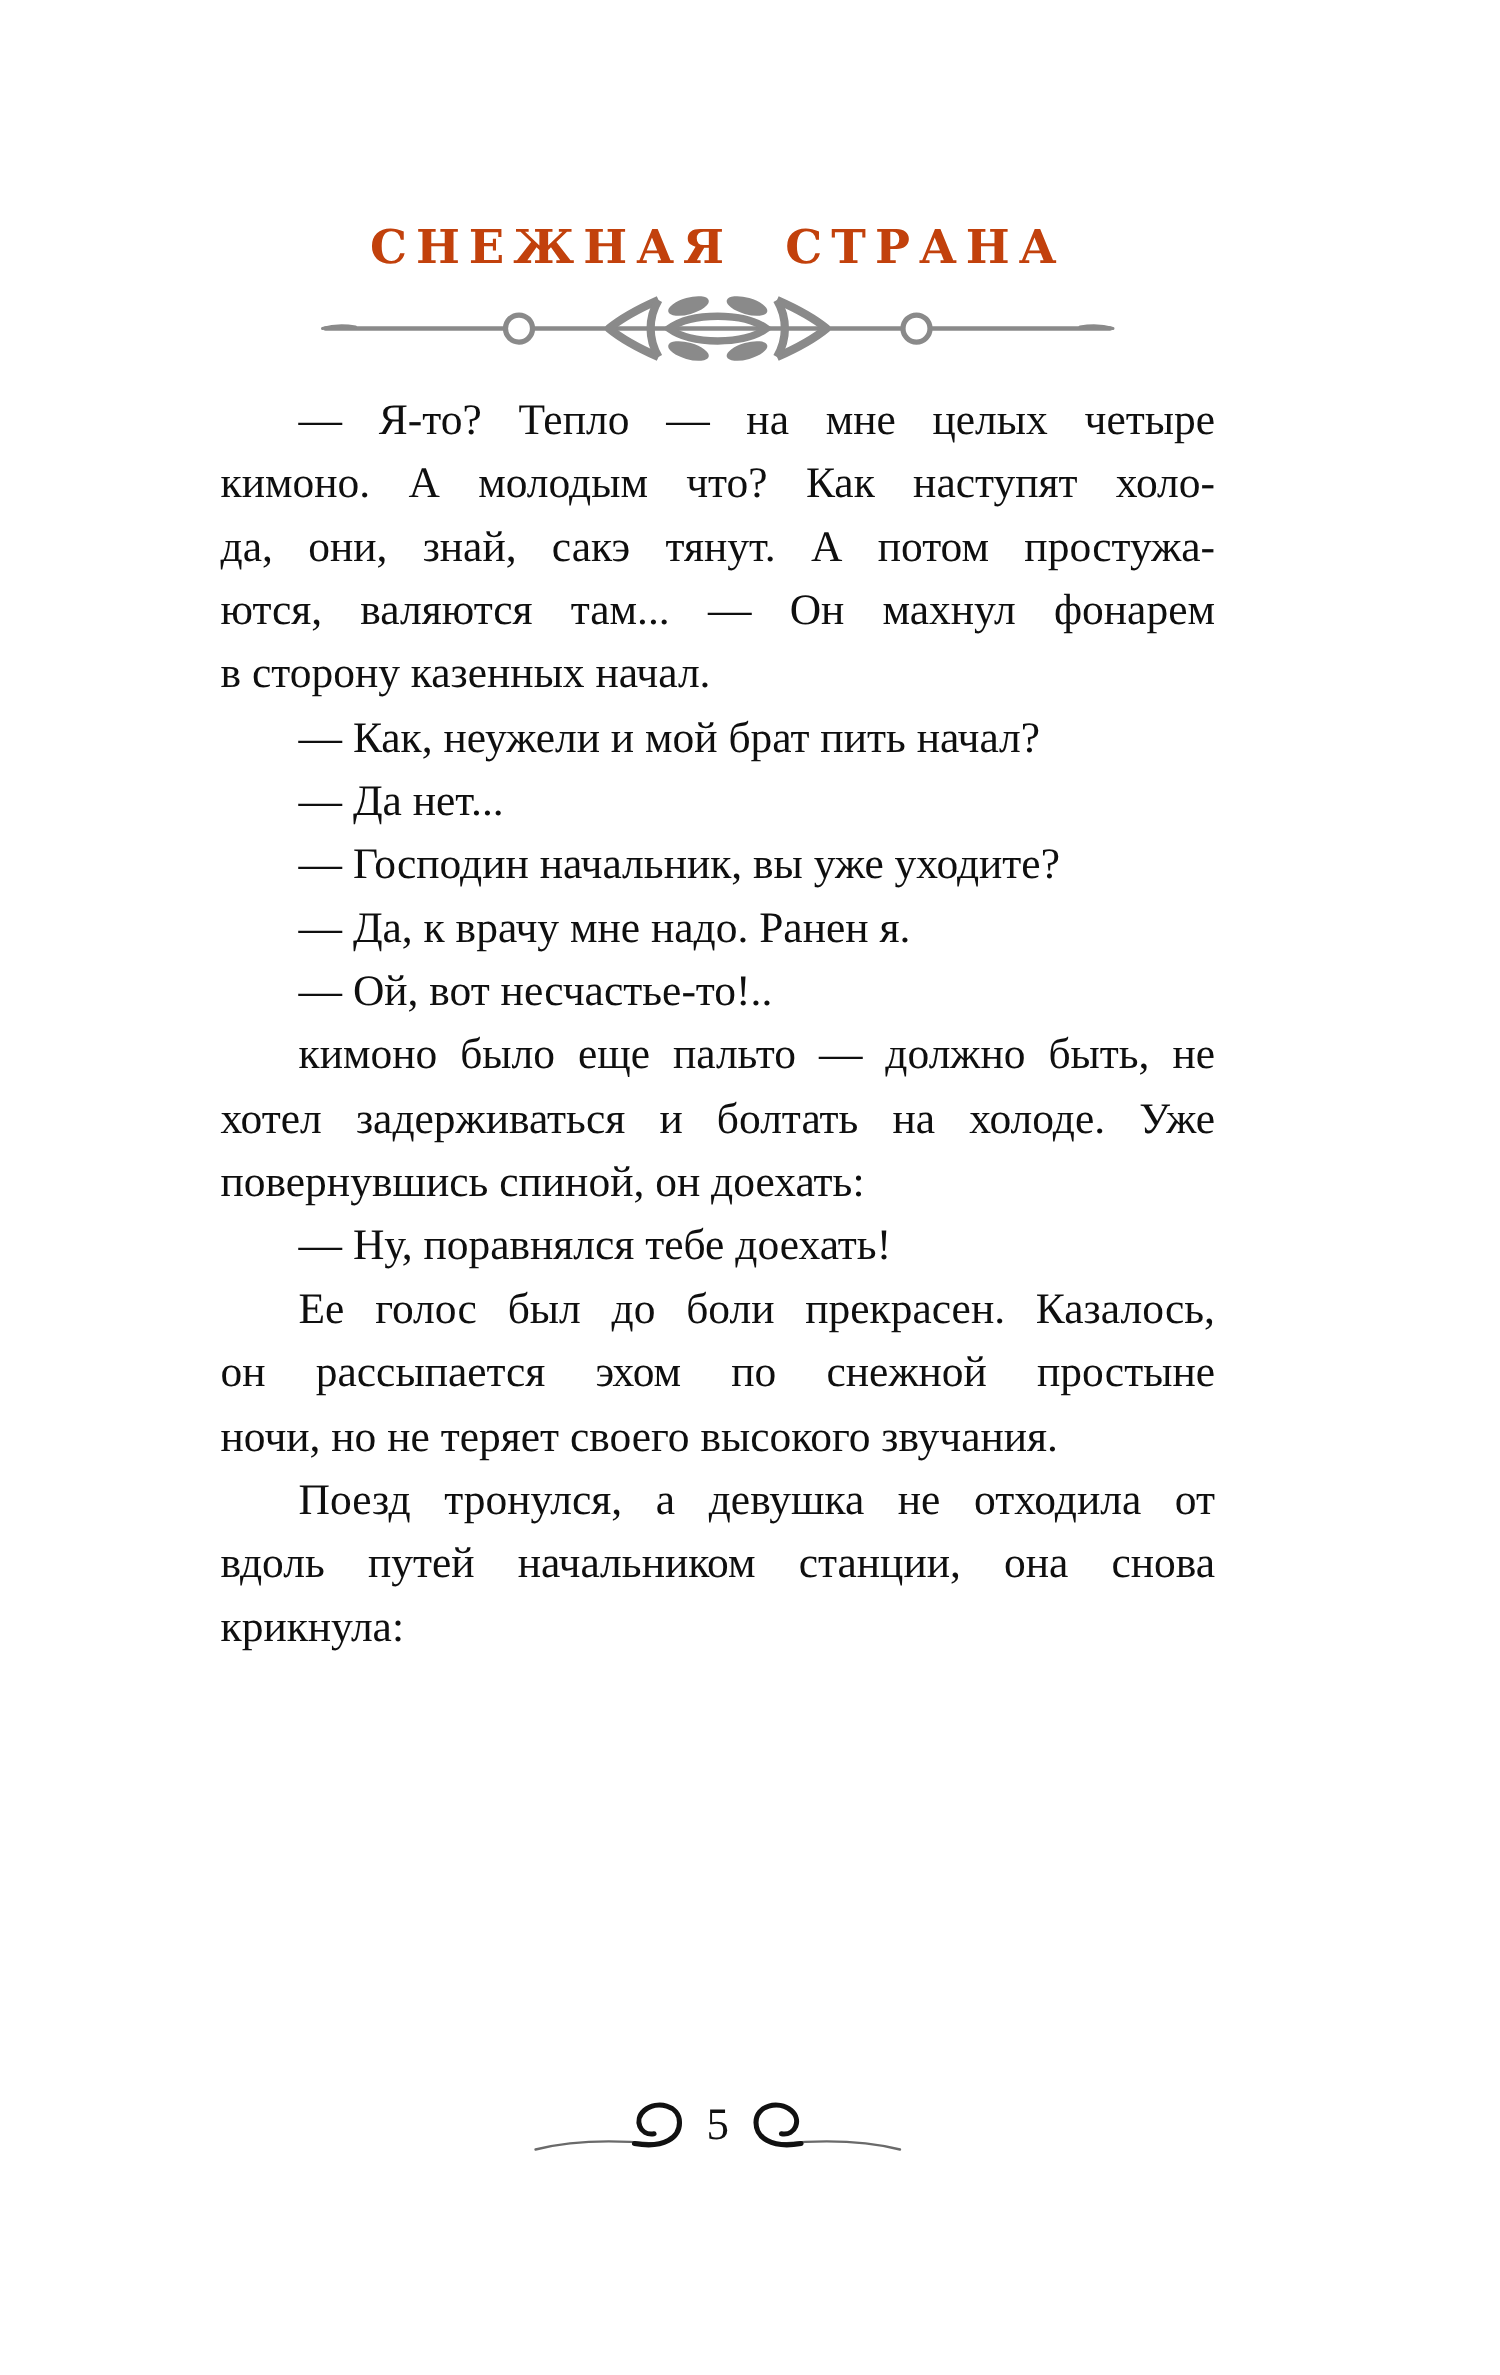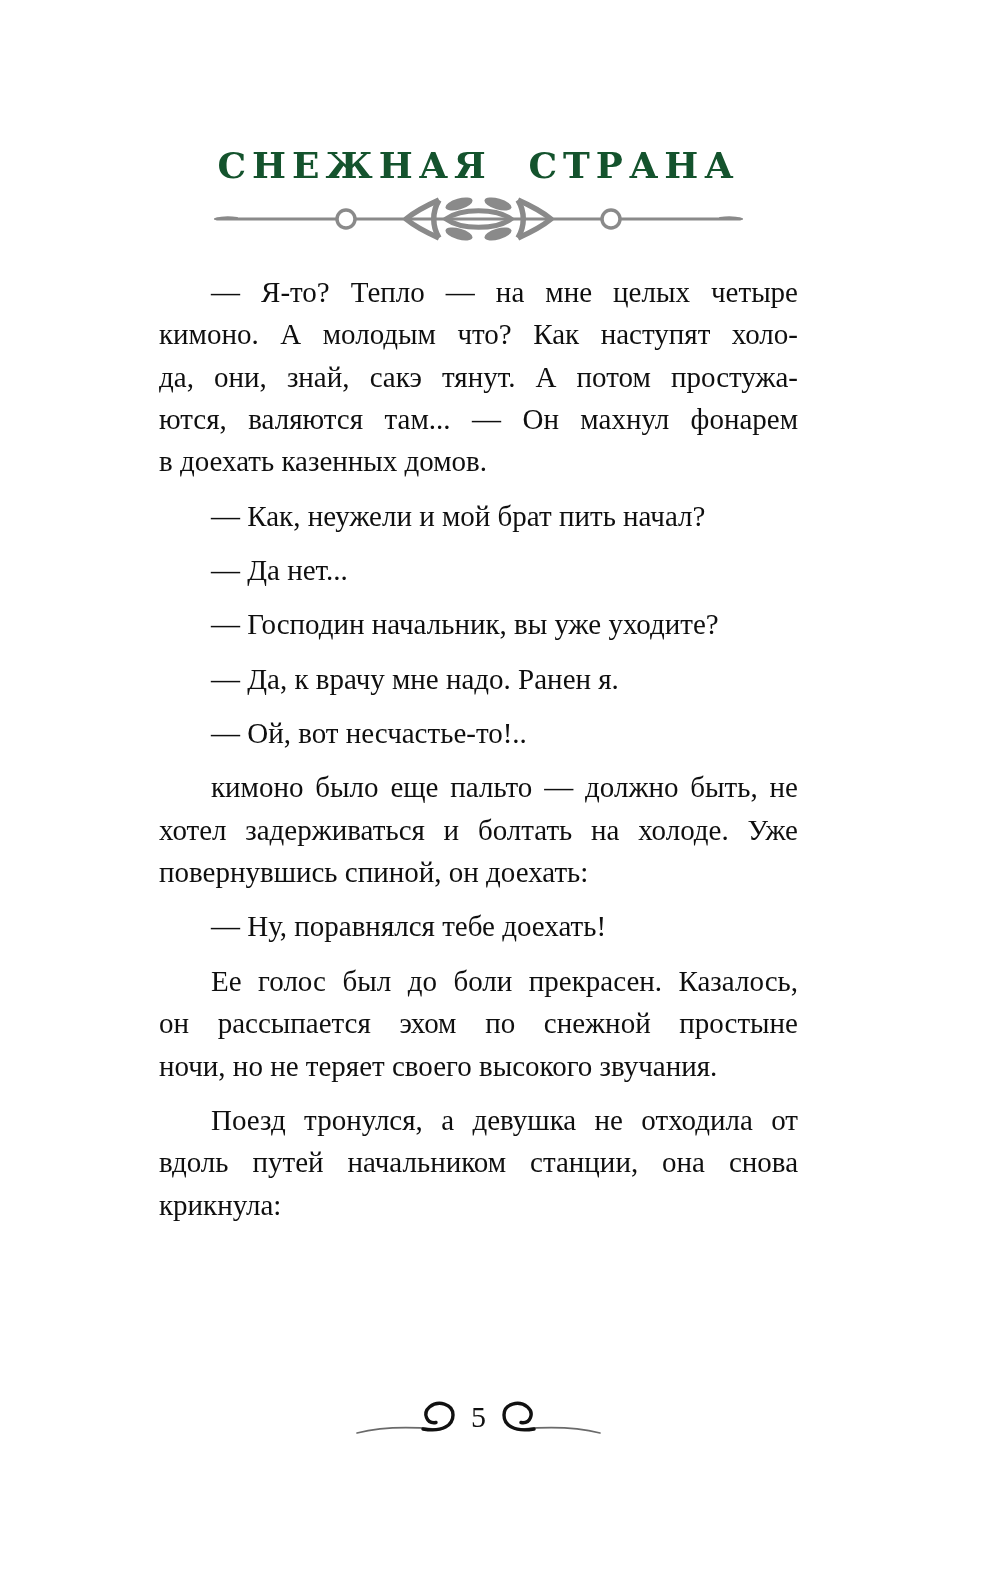--- a/index.html
+++ b/index.html
@@ -19,25 +19,25 @@
   
   .chapter-title {
     position: absolute;
     top: 144px;
     left: 147px;
     width: 663px;
     margin: 0;
     text-align: center;
     font-family: "DejaVu Serif", serif;
     font-weight: 600;
-    font-size: 36px;
+    font-size: 31px;
     line-height: 42px;
     letter-spacing: 6px;
     word-spacing: 18px;
-    color: #14532d;
+    color: #c2410c;
   }
   .divider {
     position: absolute;
     top: 194px;
     left: 147px;
     width: 663px;
     height: 50px;
     display: flex;
     justify-content: center;
     align-items: center;
@@ -45,21 +45,21 @@
   
   .text-block {
     position: absolute;
     top: 259px;
     left: 147px;
     width: 663px;
     font-size: 29px;
     line-height: 42.35px;
     color: #0f0f0f;
   }
-  .para { margin: 12px; }
+  .para { margin: 0; }
   .line {
     text-align: justify;
     text-align-last: justify;
     white-space: normal;
   }
   .para .line:last-child { text-align-last: left; }
   .para .line:first-child { text-indent: 52px; }
   
   .page-footer {
     position: absolute;
@@ -112,21 +112,21 @@
       <ellipse cx="287" cy="39" rx="14" ry="5.5" transform="rotate(-16 287 39)" fill="#8a8a8a"></ellipse>
     </svg>
   </div>
 
   <main class="text-block" id="paragraphs">
       <div class="para">
         <div class="line">— Я-то? Тепло — на мне целых четыре</div>
         <div class="line">кимоно. А молодым что? Как наступят холо-</div>
         <div class="line">да, они, знай, сакэ тянут. А потом простужа-</div>
         <div class="line">ются, валяются там... — Он махнул фонарем</div>
-        <div class="line">в доехать казенных домов.</div>
+        <div class="line">в сторону казенных начал.</div>
       </div>
       <div class="para">
         <div class="line">— Как, неужели и мой брат пить начал?</div>
       </div>
       <div class="para">
         <div class="line">— Да нет...</div>
       </div>
       <div class="para">
         <div class="line">— Господин начальник, вы уже уходите?</div>
       </div>

